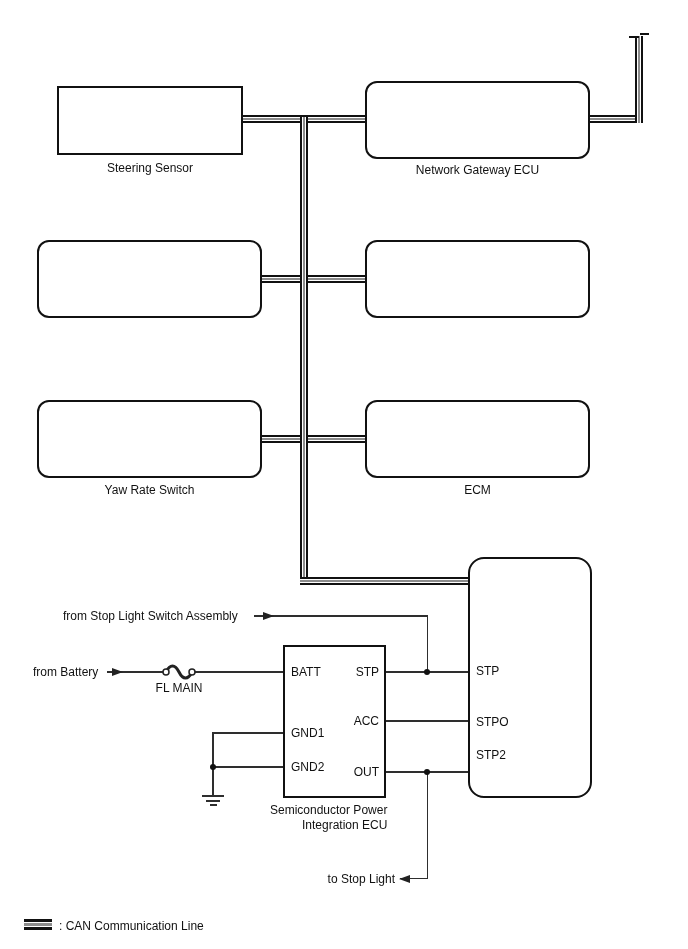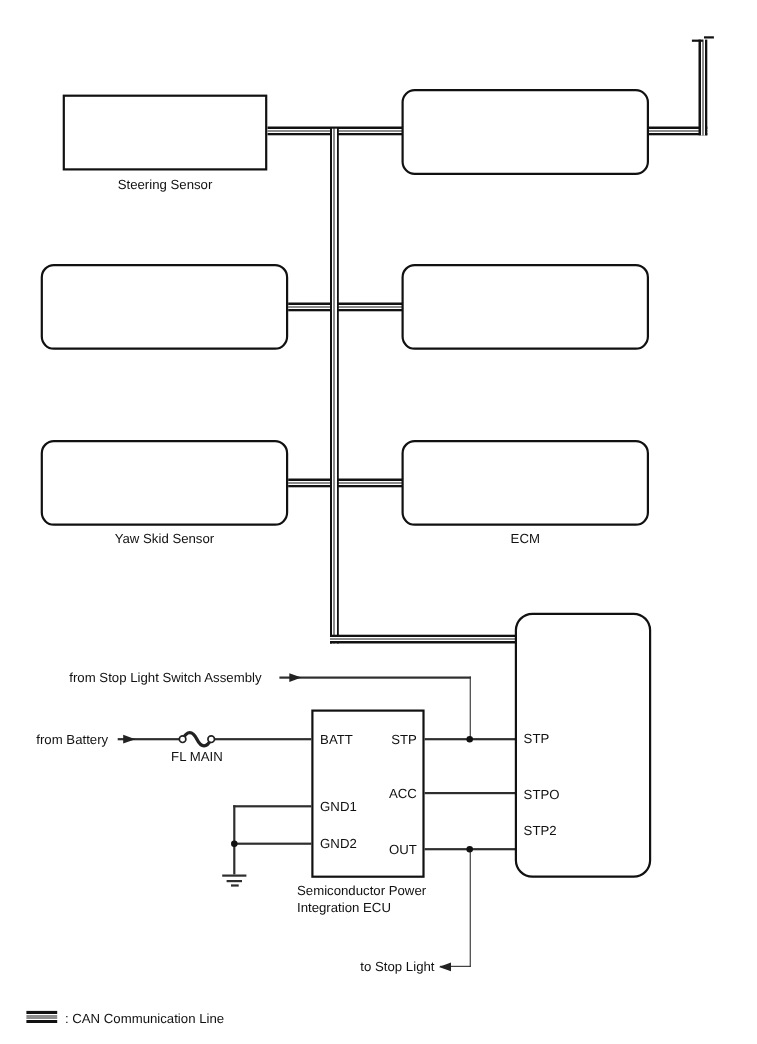--- a/index.html
+++ b/index.html
@@ -41,21 +41,21 @@
     border-left:11px solid #222;
   }
   .arrow-left {
     position:absolute; width:0; height:0;
     border-top:4px solid transparent; border-bottom:4px solid transparent;
     border-right:11px solid #222;
   }
   .gnd-bar { position:absolute; height:2px; background:#2e2e2e; }
   
   .lbl { position:absolute; white-space:nowrap; line-height:14px; }
-  .lbl2 { position:absolute; line-height:15px; white-space:pre; }
+  .lbl2 { position:absolute; line-height:15px; white-space:pre;text-align:right; }
   .center { text-align:center; white-space:nowrap; }
   .right { text-align:right; }
   .legend-sym {
     position:absolute; left:24px; top:919px; width:28px; height:11px;
     background:linear-gradient(to bottom,
       #111 0px,#111 3px,#fff 3px,#fff 4px,
       #8c8c8c 4px,#8c8c8c 7px,#fff 7px,#fff 8px,
       #111 8px,#111 11px);
   }
   svg { position:absolute; overflow:visible; }
@@ -120,21 +120,22 @@
   <div class="lbl" style="left:291px;top:726px">GND1</div>
   <div class="lbl" style="left:291px;top:760px">GND2</div>
   <div class="lbl right" style="left:330px;top:665px;width:49px">STP</div>
   <div class="lbl right" style="left:330px;top:714px;width:49px">ACC</div>
   <div class="lbl right" style="left:330px;top:765px;width:49px">OUT</div>
   <div class="lbl" style="left:476px;top:664px">STP</div>
   <div class="lbl" style="left:476px;top:715px">STPO</div>
   <div class="lbl" style="left:476px;top:748px">STP2</div>
 
   <div class="lbl center" style="left:57px;top:161px;width:186px">Steering Sensor</div>
-  <div class="lbl center" style="left:37px;top:483px;width:225px">Yaw Skid Sensor</div>
+  <div class="lbl center" style="left:365px;top:163px;width:225px">Network Gateway ECU</div>
+  <div class="lbl center" style="left:37px;top:483px;width:225px">Yaw Rate Switch</div>
   <div class="lbl center" style="left:365px;top:483px;width:225px">ECM</div>
   <div class="lbl2" style="left:270px;top:803px"><span>Semiconductor Power</span><br><span>Integration ECU</span></div>
 
   <div class="lbl" style="left:63px;top:609px">from Stop Light Switch Assembly</div>
   <div class="lbl" style="left:33px;top:665px">from Battery</div>
   <div class="lbl center" style="left:151px;top:681px;width:56px">FL MAIN</div>
   <div class="lbl right" style="left:295px;top:872px;width:100px">to Stop Light</div>
 
   <div class="legend-sym"></div>
   <div class="lbl" style="left:59px;top:919px">: CAN Communication Line</div>

